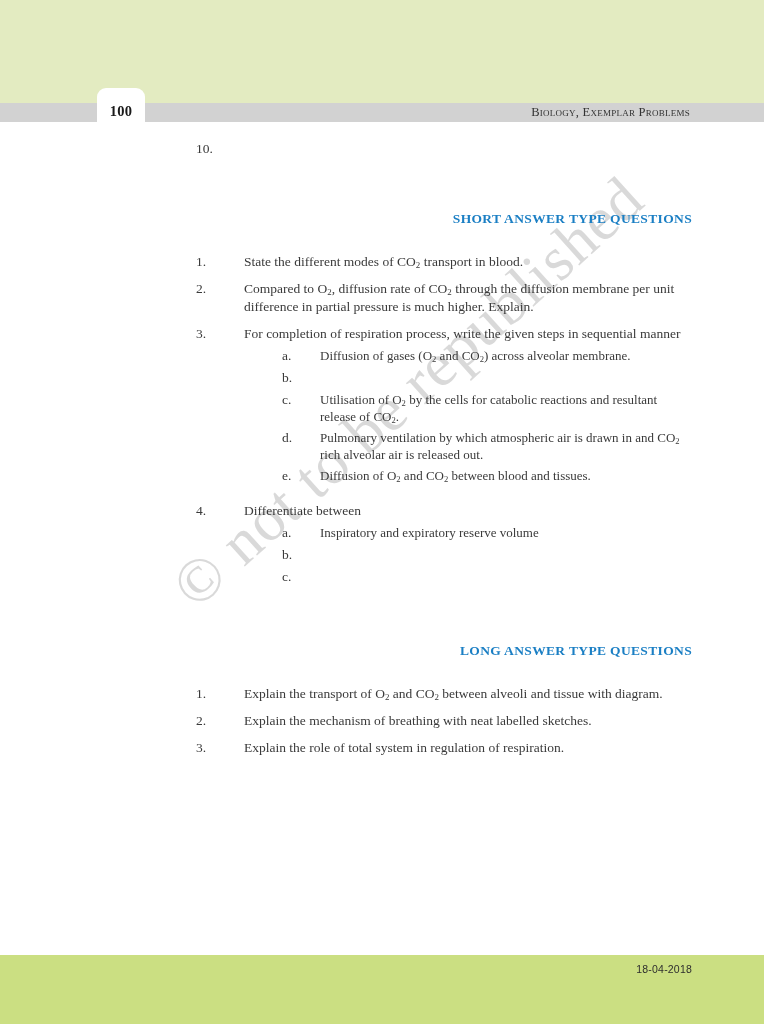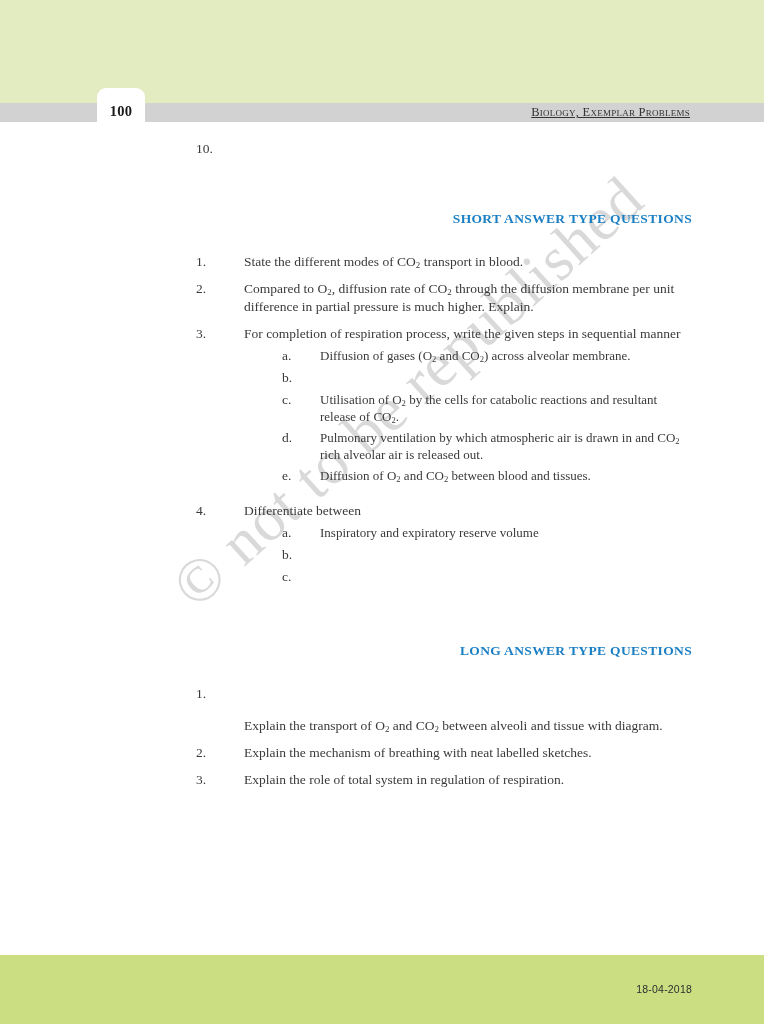--- a/index.html
+++ b/index.html
@@ -66,31 +66,30 @@
     right: 74px; top: 103px;
     height: 19px;
     display: flex;
     align-items: center;
     font-family: "Liberation Serif", serif;
     font-size: 12.5px;
     font-variant: small-caps;
     letter-spacing: 0.25px;
     color: #333333;
     white-space: nowrap;
-    text-decoration: underline;
   }
   .footer-band {
     position: absolute;
     left: 0; bottom: 0;
     width: 764px; height: 69px;
     background: #cbdf82;
   }
   .footer-date {
     position: absolute;
-    right: 72px; top: 28px;
+    right: 72px; top: 8px;
     font-family: "Liberation Sans", sans-serif;
     font-size: 10.5px;
     color: #2e2e2e;
     letter-spacing: 0.2px;
   }
 
   
   .watermark {
     position: absolute;
     left: 0; top: 0;
@@ -271,21 +270,21 @@
 
     <div class="sp-before-long"></div>
 
     <div class="section-heading">Long Answer Type Questions</div>
 
     <div class="sp-after-long"></div>
 
     <div id="long-answer-list">
         <div class="q-row">
           <div class="q-num w-main">1.</div>
-          <div style="flex: 1 1 auto; margin-top: 32px;">
+          <div style="flex: 1 1 auto;">
             <div class="q-text justify">Explain the transport of O<sub>2</sub> and CO<sub>2</sub> between alveoli and tissue with diagram.</div>
           </div>
         </div>
         <div class="q-row">
           <div class="q-num w-main">2.</div>
           <div style="flex: 1 1 auto;">
             <div class="q-text">Explain the mechanism of breathing with neat labelled sketches.</div>
           </div>
         </div>
         <div class="q-row">

